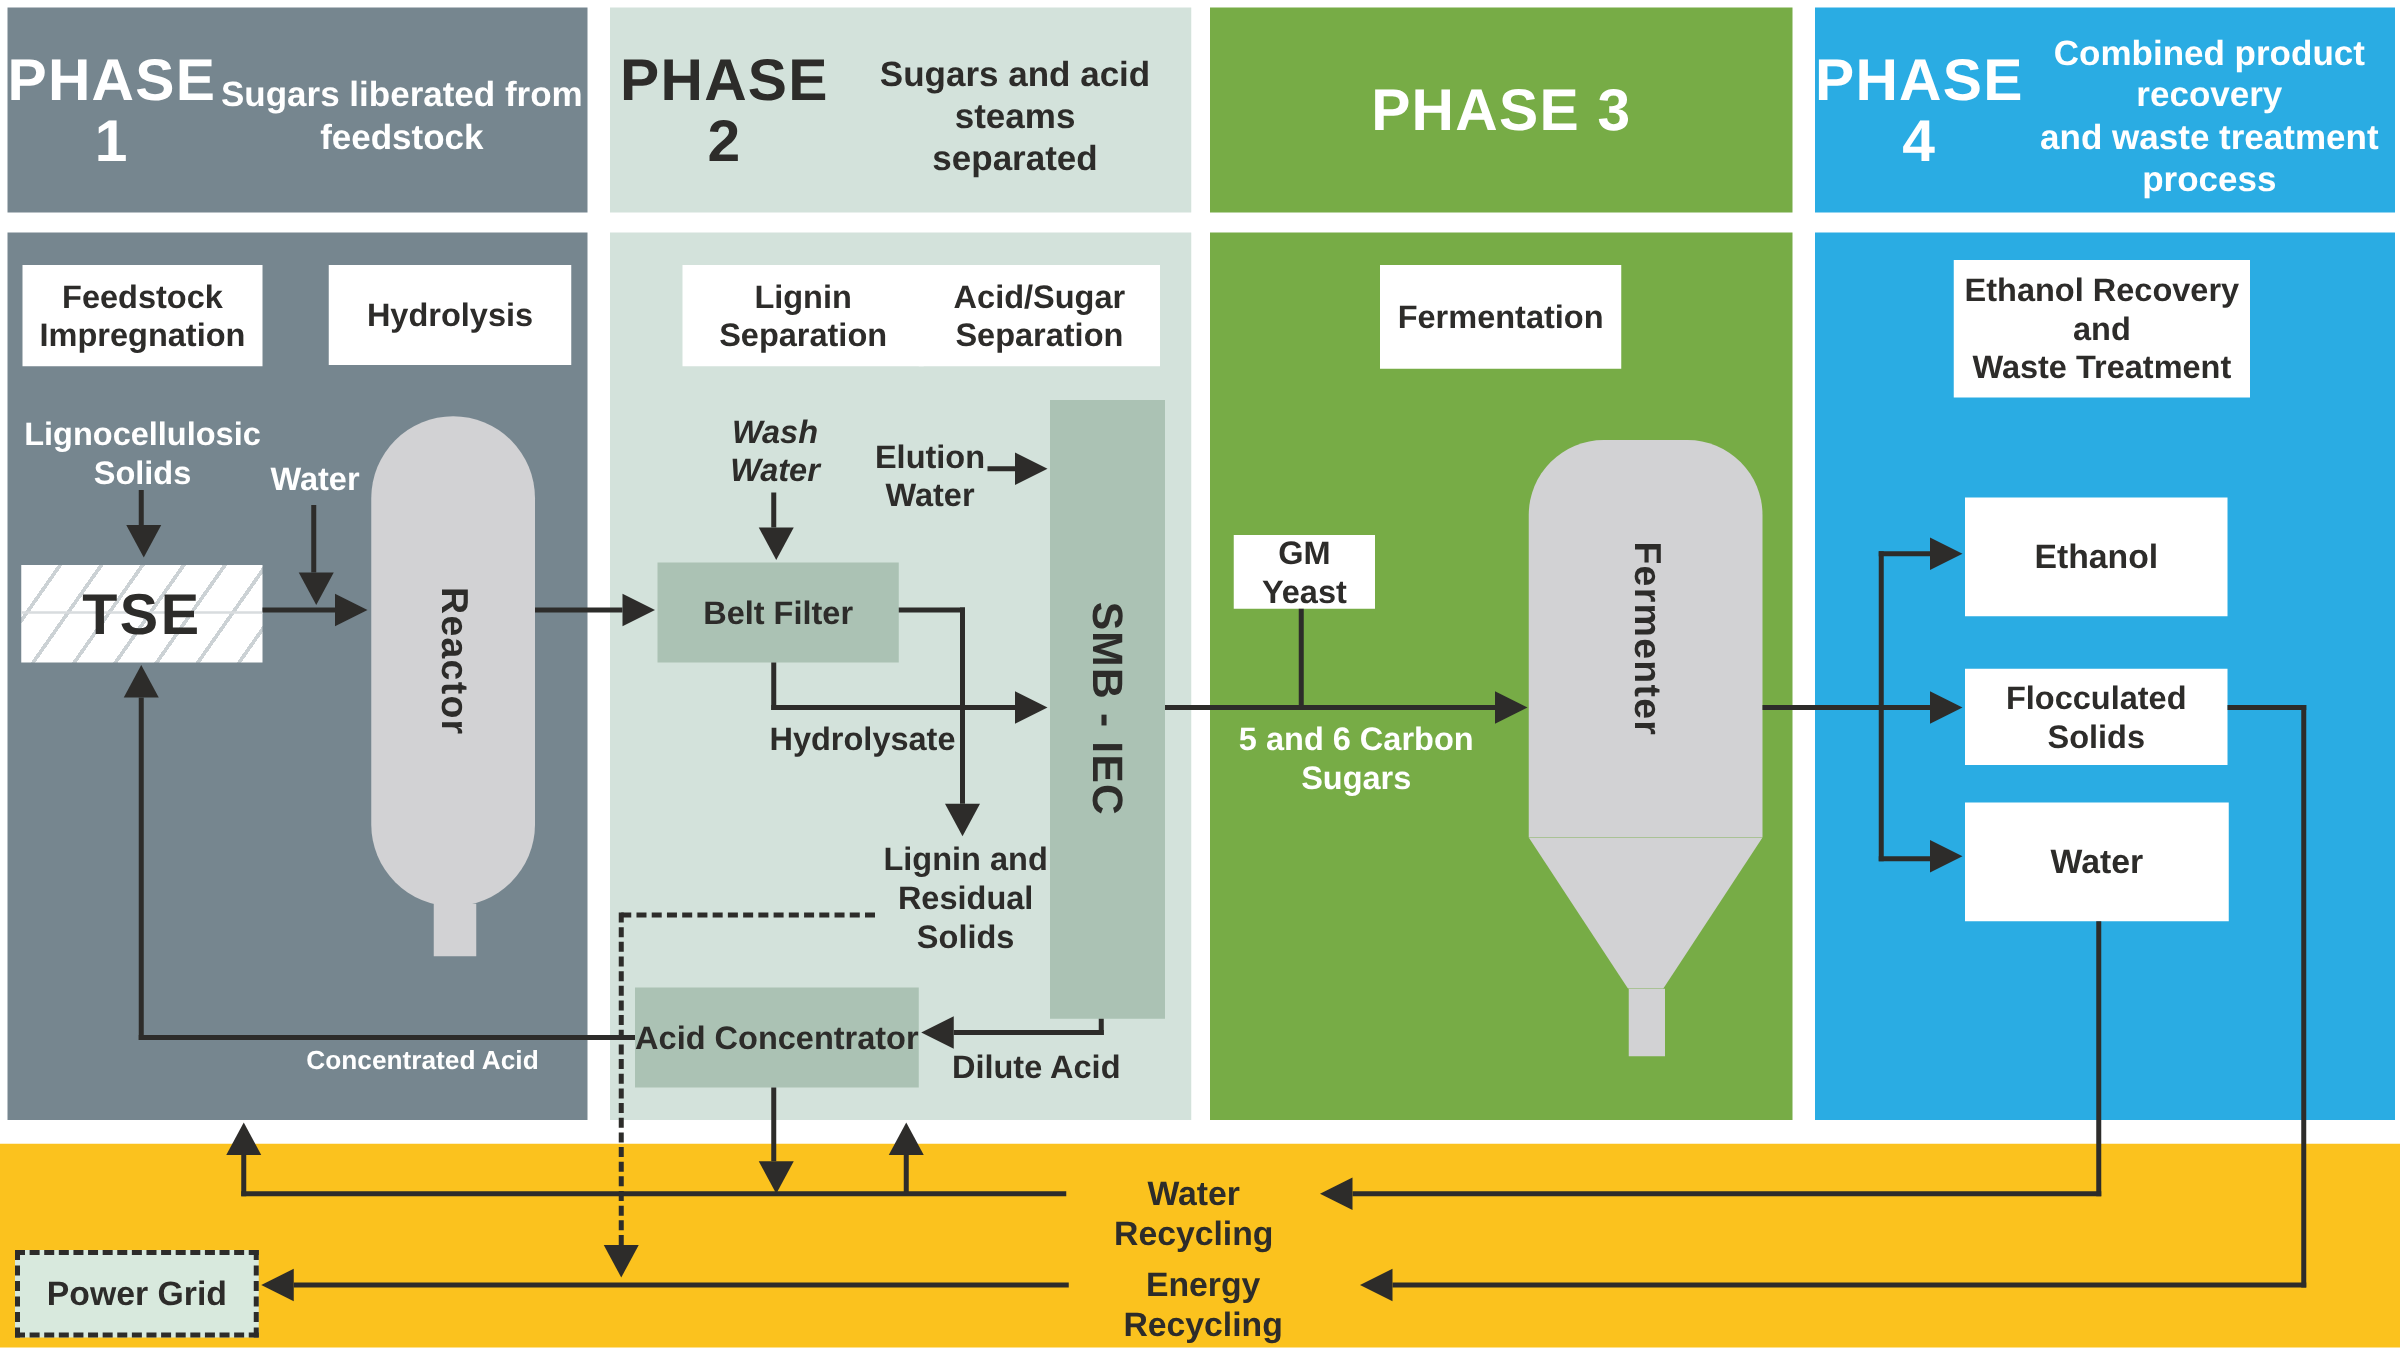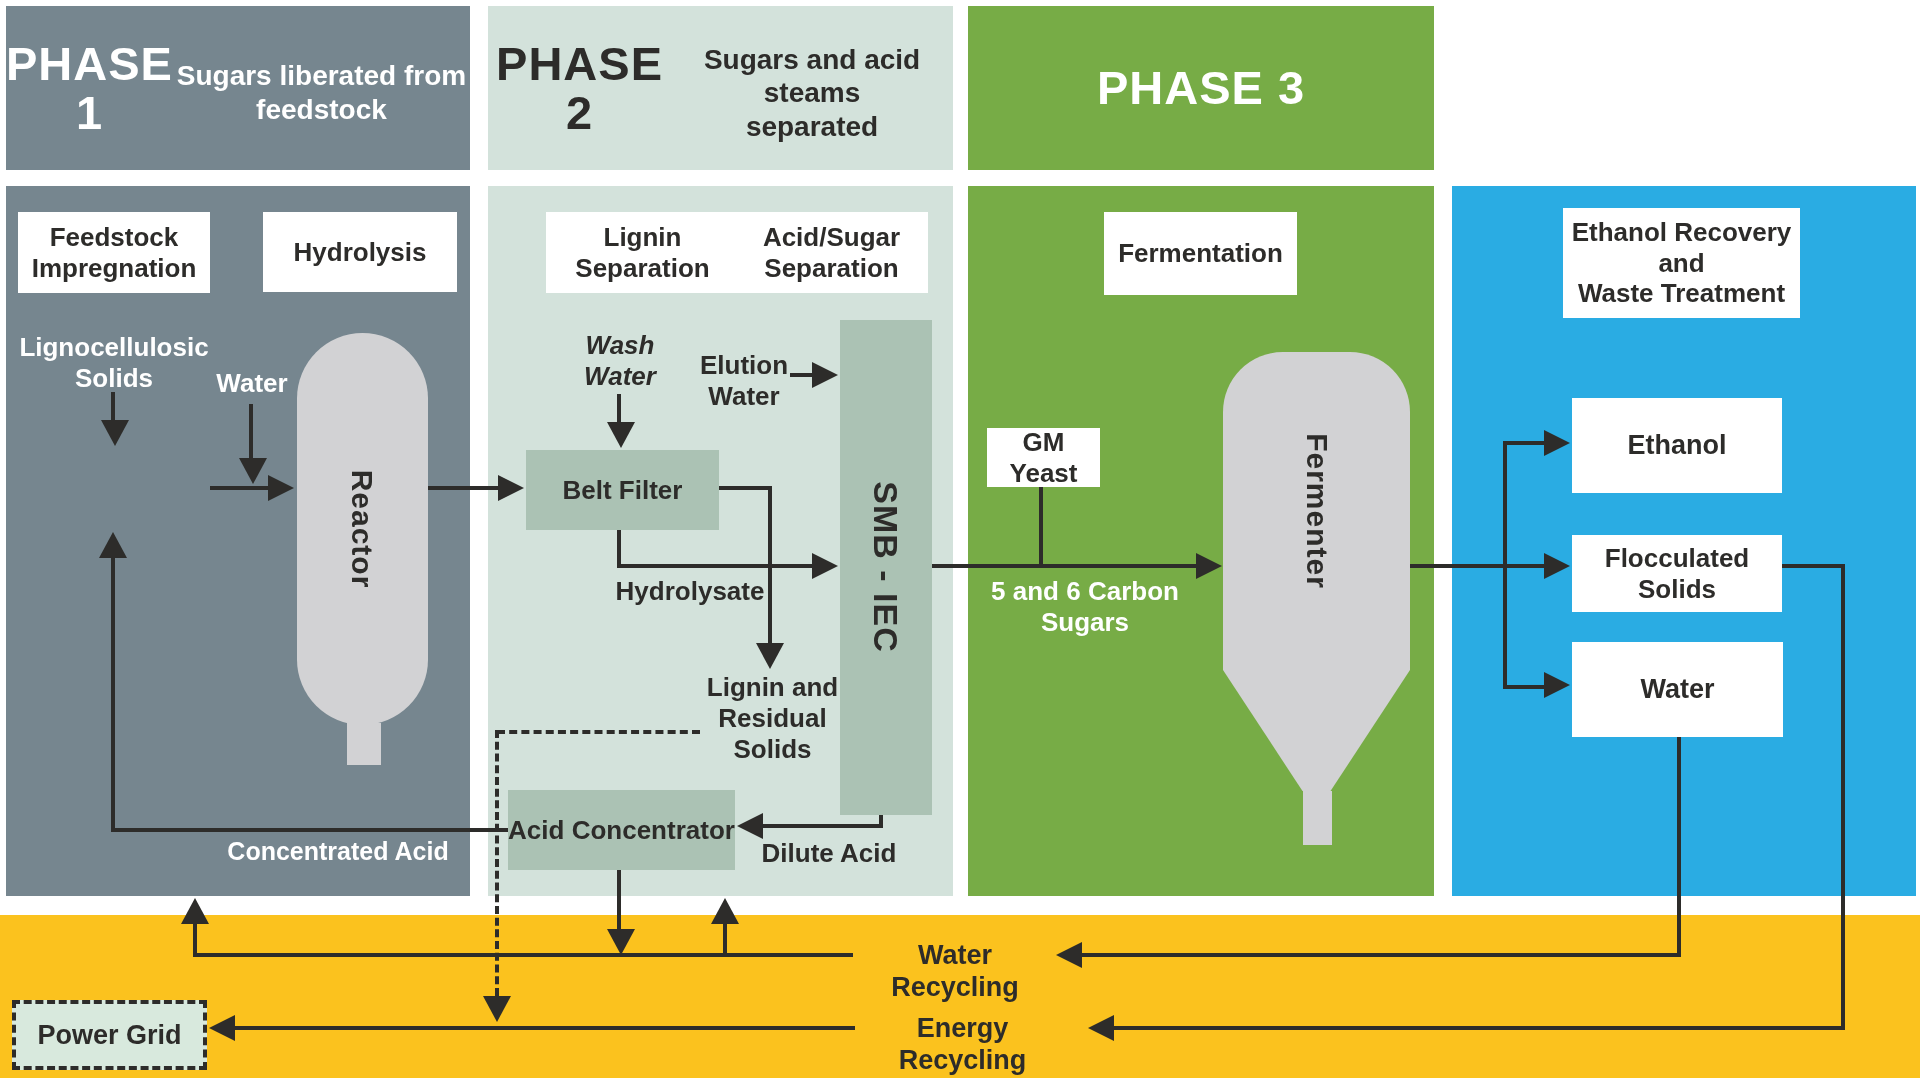--- a/index.html
+++ b/index.html
@@ -44,57 +44,66 @@
     <div class="s">Sugars liberated from feedstock</div>
   </div>
   <div class="panel hdr" style="left:488px;top:6px;width:465px;height:164px;background:#D3E2DB;color:#2D2C2A;">
     <div class="t">PHASE 2</div>
     <div class="s">Sugars and acid steams
 separated</div>
   </div>
   <div class="panel hdr" style="left:968px;top:6px;width:466px;height:164px;background:#77AC46;color:#fff;">
     <div class="t">PHASE 3</div>
   </div>
+  <div class="panel hdr" style="left:1452px;top:6px;width:464px;height:164px;background:#2AACE3;color:#fff;">
+    <div class="t">PHASE 4</div>
+    <div class="s">Combined product recovery
+and waste treatment process</div>
+  </div>
 
   <div class="panel" style="left:6px;top:186px;width:464px;height:710px;background:#76868F;"></div>
   <div class="panel" style="left:488px;top:186px;width:465px;height:710px;background:#D3E2DB;"></div>
   <div class="panel" style="left:968px;top:186px;width:466px;height:710px;background:#77AC46;"></div>
   <div class="panel" style="left:1452px;top:186px;width:464px;height:710px;background:#2AACE3;"></div>
 
   <div class="panel" style="left:0;top:915px;width:1920px;height:163px;background:#FBC21E;"></div>
 
   <div class="wbox" style="left:263px;top:212px;width:194px;height:80px;">Hydrolysis</div>
   <div class="wbox" style="left:18px;top:212px;width:192px;height:81px;">Feedstock
 Impregnation</div>
   <div class="lbl white" style="left:14px;top:332px;width:200px;">Lignocellulosic
 Solids</div>
 
   <div class="vl" style="left:111px;top:392px;height:28px;"></div>
   <div class="ah d" style="left:101px;top:420px;"></div>
 
+  <div class="tse" style="left:17px;top:452px;width:193px;height:78px;">
+    <div class="mid"></div>
+    <div class="txt">TSE</div>
+  </div>
 
   <div class="lbl white" style="left:212px;top:368px;width:80px;">Water</div>
   <div class="vl" style="left:249px;top:404px;height:54px;"></div>
   <div class="ah d" style="left:239px;top:458px;"></div>
 
   <div class="hl" style="left:210px;top:486px;width:58px;"></div>
   <div class="ah r" style="left:268px;top:475px;"></div>
 
   <div class="vessel" style="left:297px;top:333px;width:131px;height:392px;border-radius:66px;">
     <span class="vtxt">Reactor</span>
   </div>
   <div class="vessel" style="left:347px;top:723px;width:34px;height:42px;"></div>
 
   <div class="hl" style="left:428px;top:486px;width:70px;"></div>
   <div class="ah r" style="left:498px;top:475px;"></div>
 
   <div class="ah u" style="left:99px;top:532px;"></div>
   <div class="vl" style="left:111px;top:558px;height:274px;"></div>
   <div class="hl" style="left:111px;top:828px;width:397px;"></div>
-  <div class="lbl white" style="left:223px;top:836px;width:230px;font-size:25px;">Concentrated Acid</div>
+  <div class="lbl white" style="left:223px;top:836px;width:230px;font-size:21px;">Concentrated Acid</div>
 
   <div class="wbox" style="left:546px;top:212px;width:193px;height:81px;">Lignin
 Separation</div>
   <div class="wbox" style="left:735px;top:212px;width:193px;height:81px;">Acid/Sugar
 Separation</div>
 
   <div class="lbl" style="left:570px;top:330px;width:100px;font-style:italic;">Wash
 Water</div>
   <div class="vl" style="left:617px;top:394px;height:28px;"></div>
   <div class="ah d" style="left:607px;top:422px;"></div>

